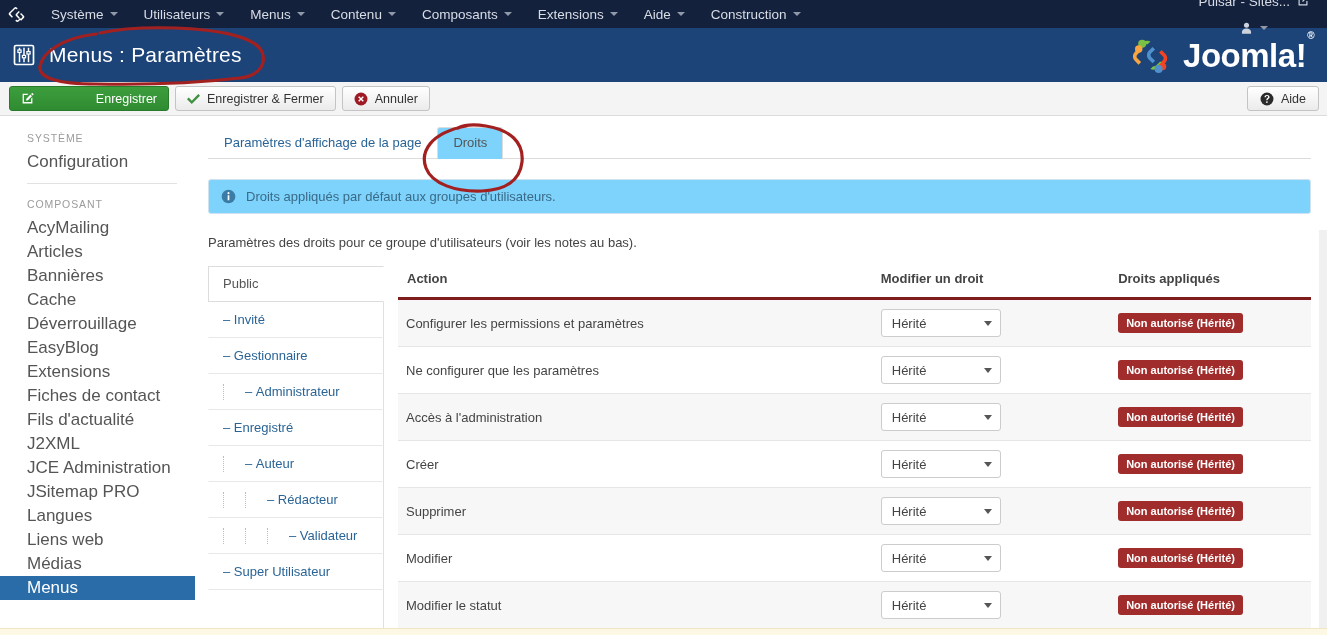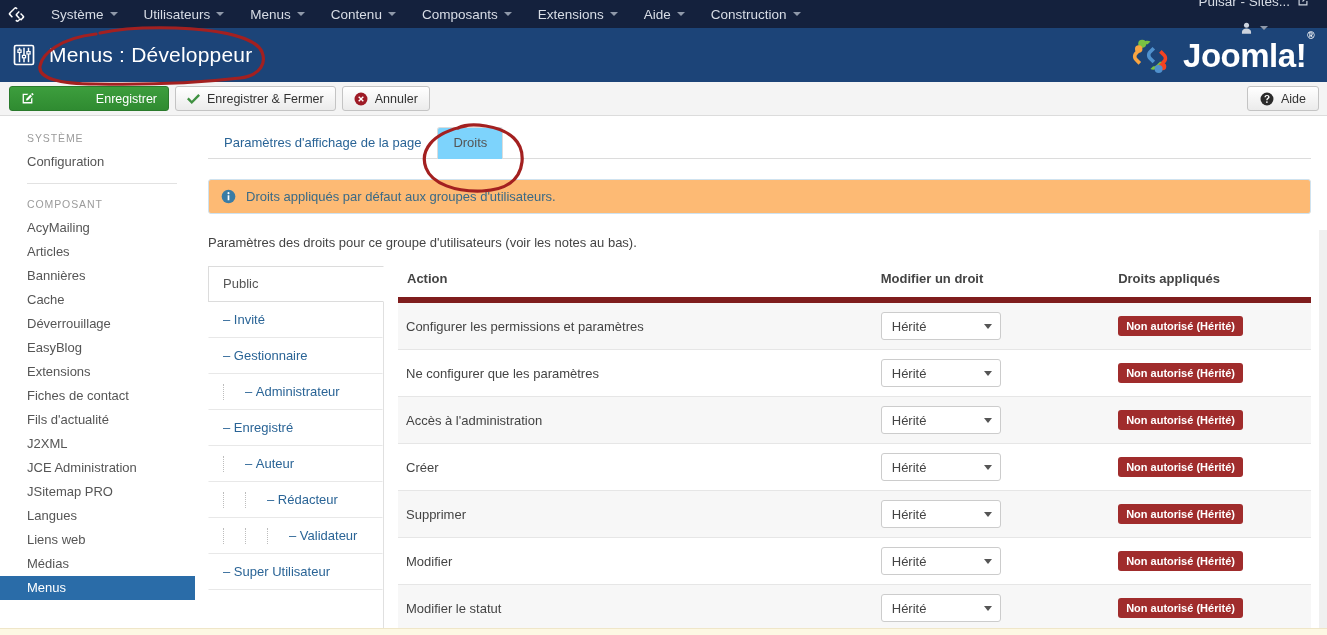--- a/index.html
+++ b/index.html
@@ -114,21 +114,21 @@
     position: relative;
     overflow: hidden;
   }
   .side-heading {
     font-size: 10.5px; color: #9b9b9b;
     letter-spacing: .9px; font-weight: normal;
     padding: 4px 0 6px 27px;
     text-transform: uppercase;
   }
   .side-item {
-    font-size: 13px; color: #555;
+    font-size: 17px; color: #555;
     padding: 5px 0 5px 27px;
     cursor: pointer; white-space: nowrap;
     line-height: 14px;
   }
   .side-item.active {
     background: #2a6ca8; color: #fff; font-weight: normal;
   }
   .side-sep {
     height: 1px; background: #e2e2e2;
     margin: 9px 18px 10px 27px;
@@ -161,21 +161,21 @@
   }
   .tab.active {
     color: #555; background: #7dd3fc;
     border-color: #dcdcdc; border-bottom-color: #fff;
     cursor: default;
   }
 
   
   .alert-info {
     margin-top: 20px;
-    background: #fdba74;
+    background: #7dd3fc;
     border: 1px solid #cfe2ef;
     border-radius: 3px;
     padding: 9px 12px;
     display: flex; align-items: center; gap: 10px;
     font-size: 13px; color: #3a6a86;
   }
   .info-ico { width: 15px; height: 15px; flex: 0 0 auto; }
 
   .perm-desc {
     margin-top: 21px;
@@ -215,21 +215,21 @@
     margin-right: 12px;
   }
 
   
   .perm-table-wrap { flex: 1 1 auto; padding-left: 14px; }
   table.perm { width: 100%; border-collapse: collapse; }
   table.perm th {
     text-align: left;
     font-size: 13px; font-weight: bold; color: #444;
     padding: 5px 8px 11px 8px;
-    border-bottom: 6px solid #7f1d1d;
+    border-bottom: 3px solid #7f1d1d;
     white-space: nowrap;
   }
   table.perm th.c-action { width: 52%; padding-left: 9px; }
   table.perm th.c-select { width: 26%; }
   table.perm th.c-applied { width: 22%; }
   table.perm td {
     padding: 9px 8px;
     border-bottom: 1px solid #e6e6e6;
     font-size: 13px; color: #444;
     vertical-align: middle;
@@ -359,21 +359,21 @@
         <svg width="24" height="24" viewBox="0 0 24 24" aria-hidden="true">
           <rect x="2.5" y="2.5" width="19" height="19" rx="1.5" fill="none" stroke="#ffffff" stroke-width="1.7"></rect>
           <line x1="7.5" y1="4.8" x2="7.5" y2="19.2" stroke="#ffffff" stroke-width="1.5"></line>
           <line x1="12" y1="4.8" x2="12" y2="19.2" stroke="#ffffff" stroke-width="1.5"></line>
           <line x1="16.5" y1="4.8" x2="16.5" y2="19.2" stroke="#ffffff" stroke-width="1.5"></line>
           <rect x="5.9" y="7" width="3.2" height="2.4" fill="#1c4478" stroke="#ffffff" stroke-width="1.2"></rect>
           <rect x="10.4" y="12.4" width="3.2" height="2.4" fill="#1c4478" stroke="#ffffff" stroke-width="1.2"></rect>
           <rect x="14.9" y="8.6" width="3.2" height="2.4" fill="#1c4478" stroke="#ffffff" stroke-width="1.2"></rect>
         </svg>
       </span>
-      <h1 class="page-title">Menus : Développeur</h1>
+      <h1 class="page-title">Menus : Paramètres</h1>
     </div>
     <div class="joomla-logo">
       <span class="joomla-logo-mark">
         <svg width="44" height="40" viewBox="0 0 48 44" aria-hidden="true">
           <path d="M14 8.5c2.3-2.3 5.6-2.8 8.3-1.4l-3 3c-1.2-.2-2.5.1-3.5 1.1l-4.3 4.3-2.8-2.8L14 8.5z" fill="#7ac143"></path>
           <path d="M9.2 14.6l2.8 2.8-4.2 4.2c-1.1 1.1-1.1 2.9 0 4l4.2 4.2-2.8 2.8-4.2-4.2c-2.6-2.6-2.6-7 0-9.6l4.2-4.2z" fill="#f9a541"></path>
           <path d="M24.6 13.1l2.8 2.8-4.2 4.2c-1.1 1.1-1.1 2.9 0 4l4.2 4.2-2.8 2.8-4.2-4.2c-2.6-2.6-2.6-7 0-9.6l4.2-4.2z" fill="#5091cd"></path>
           <path d="M38.8 20.8c2.6 2.6 2.6 7 0 9.6l-4.2 4.2-2.8-2.8 4.2-4.2c1.1-1.1 1.1-2.9 0-4l-4.2-4.2 2.8-2.8 4.2 4.2z" fill="#f44321"></path>
           <path d="M30.6 36.1c-2.3 2.3-5.6 2.8-8.3 1.4l3-3c1.2.2 2.5-.1 3.5-1.1l4.3-4.3 2.8 2.8-5.3 4.2z" fill="#7ac143"></path>
           <circle cx="13.2" cy="9.6" r="4.4" fill="#7ac143"></circle>

